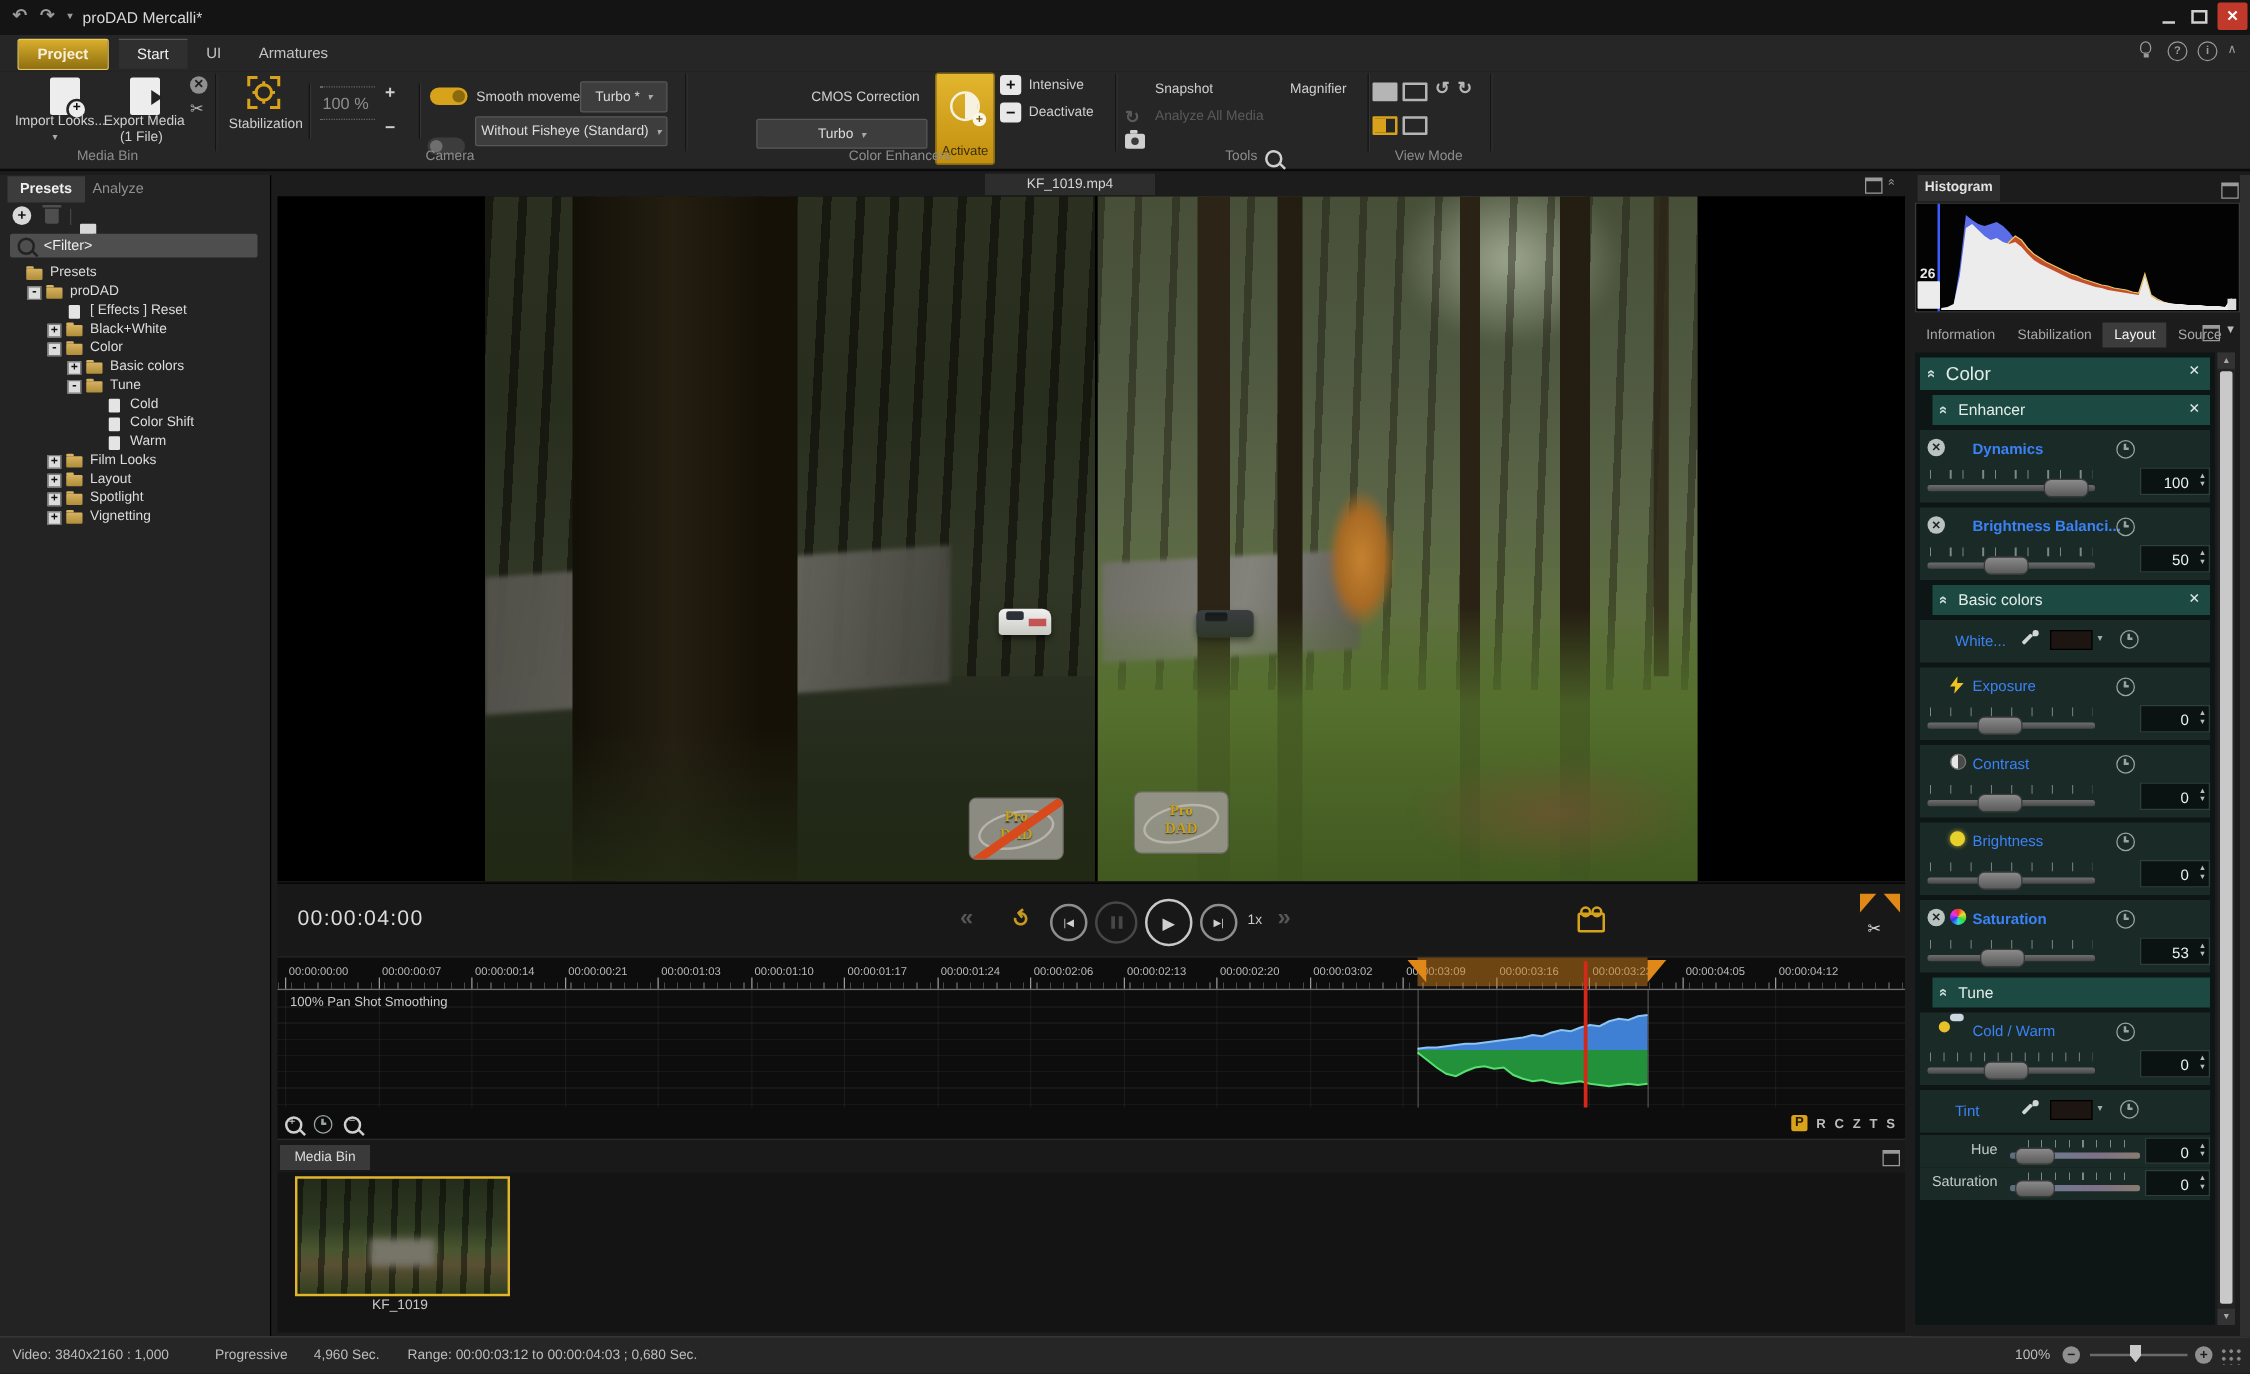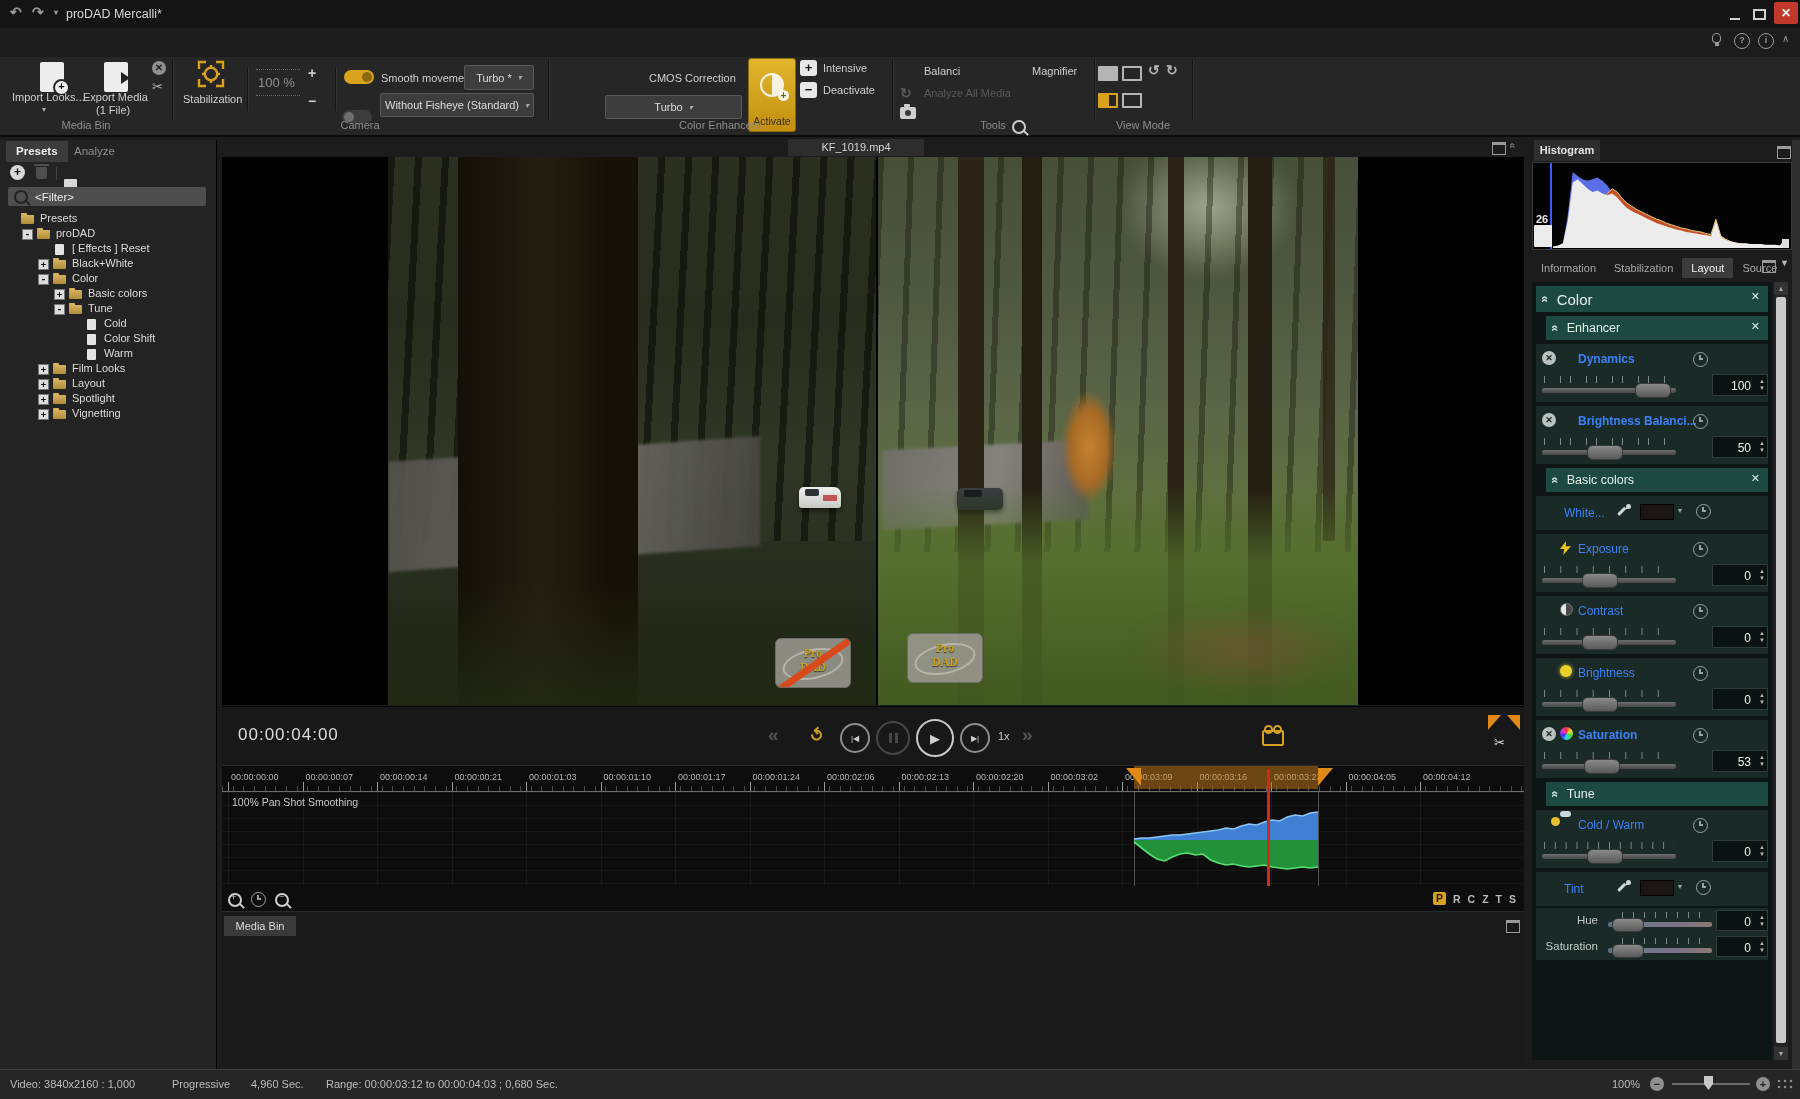--- a/index.html
+++ b/index.html
@@ -248,20 +248,21 @@
   <div class="abs titlebar">
     <span class="tb-ic" style="left:10px">↶</span>
     <span class="tb-ic" style="left:32px">↷</span>
     <span class="tb-ic" style="left:54px;font-size:8px;top:8px">▾</span>
     <span class="tb-title">proDAD Mercalli*</span>
     <div class="wbtn wmin" style="left:1726px"><span></span></div>
     <div class="wbtn wmax" style="left:1750px"><span></span></div>
     <div class="wbtn wclose" style="left:1774px">✕</div>
   </div>
 
+  <div class="abs tabrow" id="tabrow"><div class="mtab gold">Project</div><div class="mtab active">Start</div><div class="mtab">UI</div><div class="mtab">Armatures</div></div>
   <div class="abs helpic" style="left:1712px">
       <div class="bulb"></div>
     </div>
   <div class="abs helpic circ13" style="left:1734px">?</div>
   <div class="abs helpic circ13" style="left:1758px">i</div>
   <div class="abs helpic" style="left:1782px;font-size:10px">∧</div>
 
   <div class="abs ribbon">
 
     <div class="abs" style="left:32px;top:3px;width:56px;height:56px">
@@ -325,21 +326,21 @@
       <div class="aicon"></div>
       <div class="alabel">Activate</div>
     </div>
     <div class="sqbtn" style="left:800px;top:3px">+</div>
     <div class="rlabel" style="left:823px;top:5px">Intensive</div>
     <div class="sqbtn" style="left:800px;top:25px">−</div>
     <div class="rlabel" style="left:823px;top:27px">Deactivate</div>
     <div class="rsep" style="left:892px"></div>
 
     <div class="abs cam" style="left:900px;top:8px"></div>
-    <div class="rlabel" style="left:924px;top:8px">Balanci</div>
+    <div class="rlabel" style="left:924px;top:8px">Snapshot</div>
     <div class="rlabel dim" style="left:900px;top:28px;font-size:14px;font-weight:bold">↻</div>
     <div class="rlabel dim" style="left:924px;top:30px">Analyze All Media</div>
     <div class="abs mag" style="left:1012px;top:9px"></div>
     <div class="rlabel" style="left:1032px;top:8px">Magnifier</div>
     <div class="rsep" style="left:1094px"></div>
 
     <div class="abs mon fill" style="left:1098px;top:9px"></div>
     <div class="abs mon" style="left:1122px;top:9px"></div>
     <div class="abs rarrow" style="left:1148px;top:5px">↺</div>
     <div class="abs rarrow" style="left:1166px;top:5px">↻</div>
@@ -589,20 +590,24 @@
         <span class="mletter">C</span>
         <span class="mletter">Z</span>
         <span class="mletter">T</span>
         <span class="mletter">S</span>
       </div>
   </div>
 
   <div class="abs mediabin">
     <div class="mbtab">Media Bin</div>
     <div class="abs panelic" style="left:1284px;top:8px"></div>
+    <div class="mbarea">
+      <div class="thumb"></div>
+      <div class="clipname">KF_1019</div>
+    </div>
   </div>
 
   <div class="abs statusbar" id="statusbar">
     <span class="zlabel" style="left:1612px">100%</span>
     <div class="zcirc" style="left:1650px">−</div>
     <div class="ztrack" style="left:1672px"></div>
     <div class="zthumb" style="left:1704px"></div>
     <div class="zcirc" style="left:1756px">+</div>
     <div class="grip"></div>
   <span class="stitem" style="left: 10px;">Video: 3840x2160 : 1,000</span>

